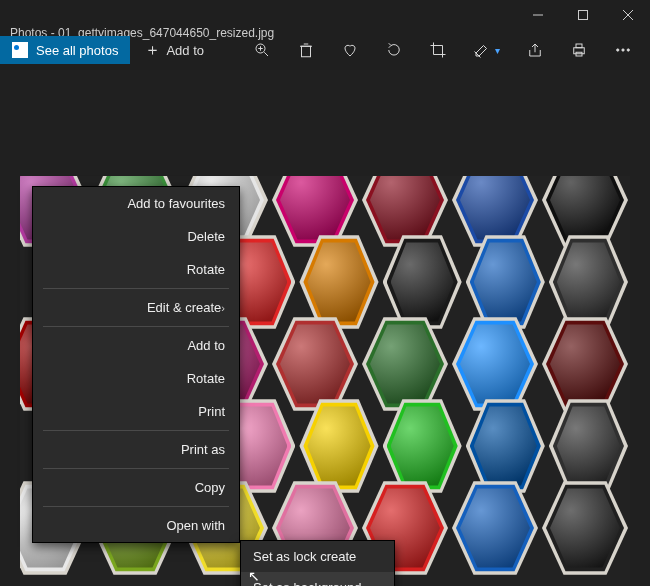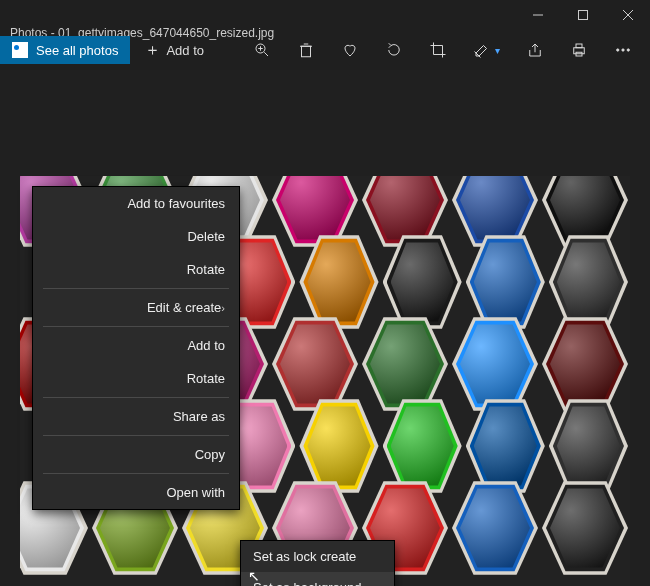--- a/index.html
+++ b/index.html
@@ -359,23 +359,26 @@
       <span>Edit &amp; create</span>
       <span class="arrow">›</span>
     </div>
     <div class="ctx-sep"></div>
     <div class="ctx-item">
       <span>Add to</span>
     </div>
     <div class="ctx-item">
       <span>Rotate</span>
     </div>
-    <div class="ctx-sep"></div>
-    <div class="ctx-item">
-      <span>Share as</span>
+    <div class="ctx-item">
+      <span>Print</span>
+    </div>
+    <div class="ctx-sep"></div>
+    <div class="ctx-item">
+      <span>Print as</span>
     </div>
     <div class="ctx-sep"></div>
     <div class="ctx-item">
       <span>Copy</span>
     </div>
     <div class="ctx-sep"></div>
     <div class="ctx-item">
       <span>Open with</span>
     </div>
   </div>

